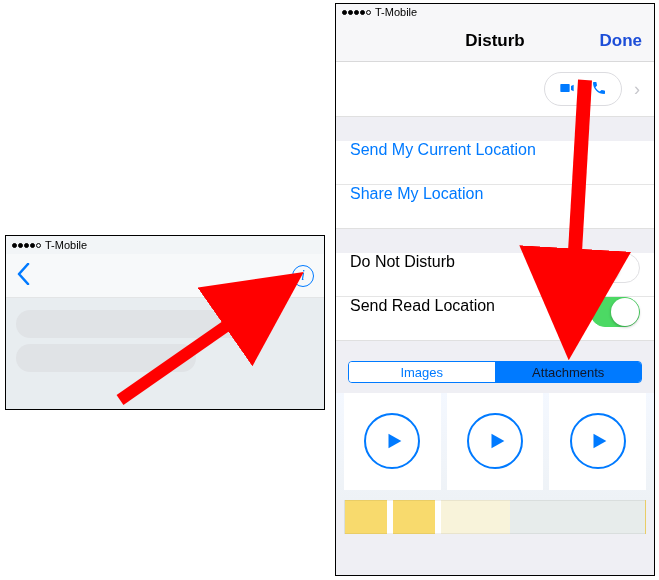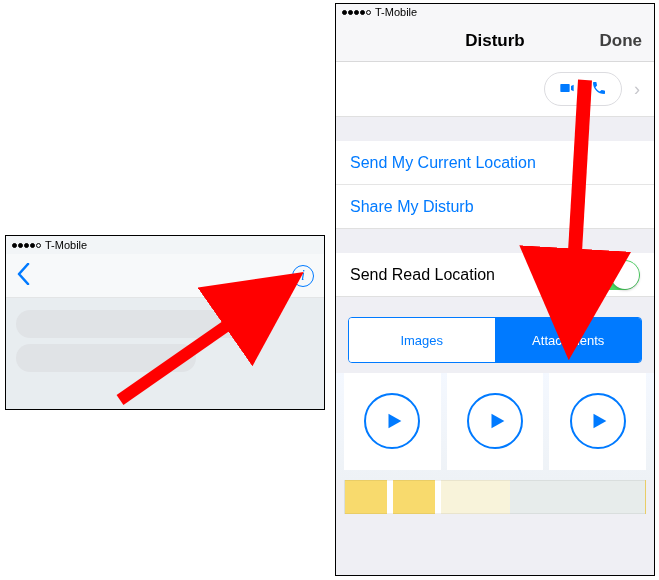--- a/index.html
+++ b/index.html
@@ -115,21 +115,21 @@
   }
   .right-nav .title {
     position: absolute;
     left: 0; right: 0;
     text-align: center;
     font-weight: 600;
     color: #000;
     pointer-events: none;
   }
   .right-nav .done {
-    color: #404040;
+    color: #1d4ed8;
     font-weight: 600;
   }
   .contact-row {
     background: #fff;
     padding: 10px 12px;
     display: flex;
     align-items: center;
     justify-content: flex-end;
     gap: 10px;
     border-bottom: 1px solid rgba(0,0,0,0.12);
@@ -161,21 +161,21 @@
 
   .section-gap {
     height: 24px;
     background: #efeff4;
   }
   .cell-group { background: #fff; }
   .cell {
     min-height: 44px;
     padding: 0 14px;
     display: flex;
-    align-items: center;
+    align-items: flex-start;
     justify-content: space-between;
     border-bottom: 1px solid rgba(0,0,0,0.10);
     font-size: 16px;
   }
   .cell:last-child { border-bottom: 1px solid rgba(0,0,0,0.12); }
   .cell.link { color: #007aff; }
   .cell.plain { color: #000; }
 
   .switch {
     width: 50px; height: 30px;
@@ -199,31 +199,31 @@
 
   .seg-row {
     padding: 6px 12px 10px;
     background: #efeff4;
   }
   .seg {
     display: flex;
     border: 1px solid #007aff;
     border-radius: 4px;
     overflow: hidden;
-    height: 46px;
+    height: 22px;
   }
   .seg > div {
     flex: 1;
     display: flex;
     align-items: center;
     justify-content: center;
     font-size: 13px;
   }
   .seg .inactive { background: #fff; color: #007aff; border-right: 1px solid #007aff; }
-  .seg .active { background: #007aff; color: #ffffff; }
+  .seg .active { background: #007aff; color: #0f172a; }
 
   .att-row {
     display: flex;
     gap: 6px;
     padding: 0 8px 10px;
     background: linear-gradient(#f4f8ff, #eef2f6);
   }
   .att-tile {
     flex: 1;
     aspect-ratio: 1/1;
@@ -325,27 +325,33 @@
     <span class="chevron-small">›</span>
   </div>
 
   <div class="section-gap"></div>
 
   <div class="cell-group">
     <div class="cell link">
       <span>Send My Current Location</span>
     </div>
     <div class="cell link">
-      <span>Share My Disturb</span>
+      <span>Share My Location</span>
     </div>
   </div>
 
   <div class="section-gap"></div>
 
   <div class="cell-group">
+    <div class="cell plain">
+      <span>Do Not Disturb</span>
+      <div class="switch off">
+        <div class="knob"></div>
+      </div>
+    </div>
     <div class="cell plain">
       <span>Send Read Location</span>
       <div class="switch on">
         <div class="knob"></div>
       </div>
     </div>
   </div>
 
   <div class="section-gap" style="height:14px"></div>
 

